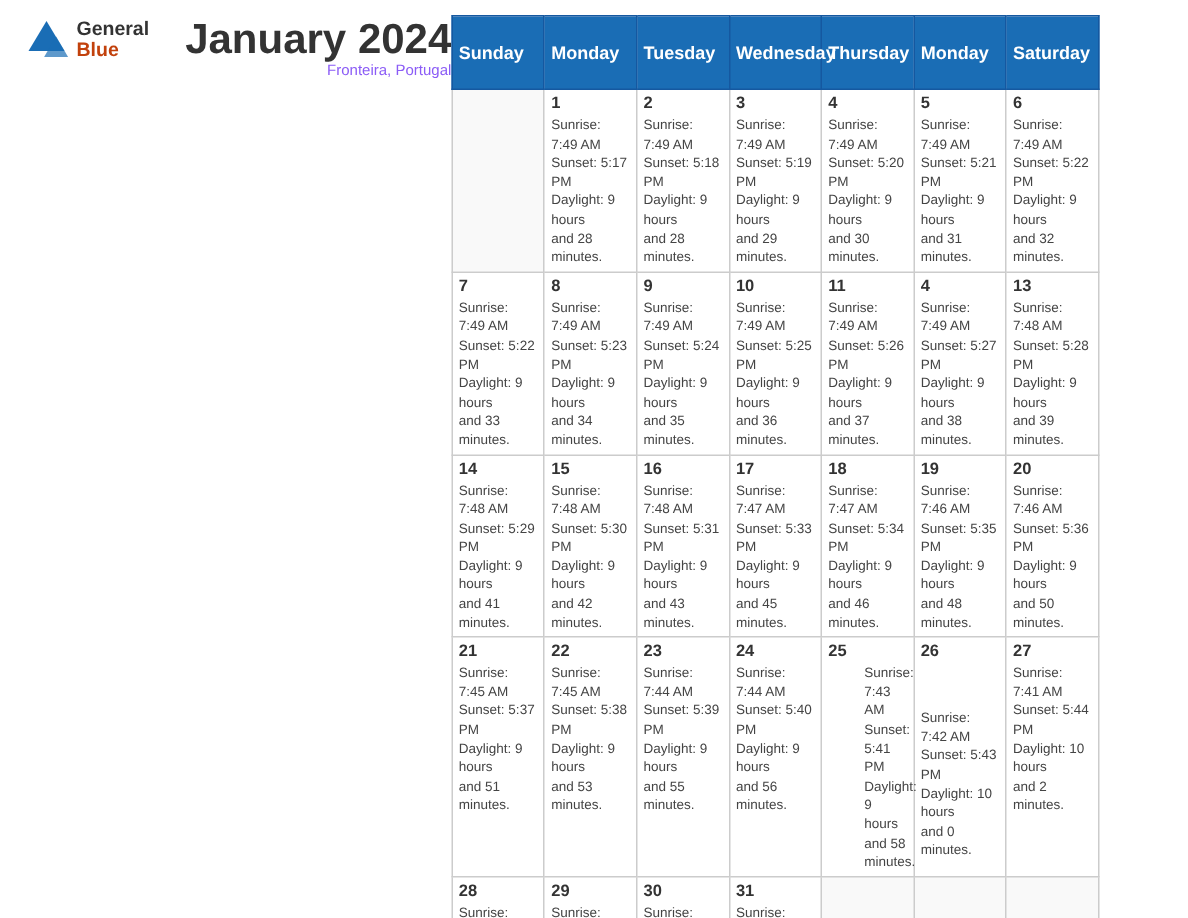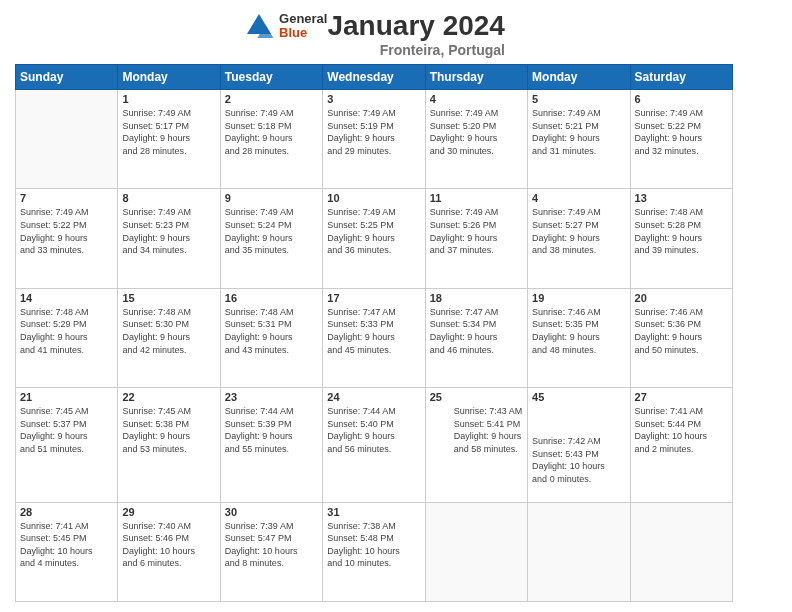--- a/index.html
+++ b/index.html
@@ -8,22 +8,21 @@
       background: #fff;
       width: 792px;
       height: 612px;
       overflow: hidden;
     }
     .page {
       width: 748px;
       height: 612px;
       padding: 10px 15px;
       display: flex;
-      flex-direction: column;
-      align-items: center;
+      flex-direction: row;
     }
     .header {
       display: flex;
       justify-content: space-between;
       align-items: flex-start;
       margin-bottom: 6px;
     }
     .logo {
       display: flex;
       align-items: center;
@@ -38,44 +37,45 @@
       line-height: 1.1;
     }
     .logo-text span:first-child { color: #333; }
     .logo-text span:last-child { color: #c2410c; }
     .logo-icon {
       width: 32px;
       height: 32px;
     }
     .title-block {
       text-align: right;
+      margin-left: 24px;
     }
     .title-block h1 {
       font-size: 28px;
       font-weight: bold;
       color: #333;
     }
     .title-block h2 {
-      font-size: 14px;
-      font-weight: bold;
-      color: #737373;
+      font-size: 10px;
+      font-weight: normal;
+      color: #8b5cf6;
     }
     .calendar {
       flex: 1;
       border: 1px solid #ccc;
       border-collapse: collapse;
       width: 100%;
       table-layout: fixed;
     }
     .calendar thead tr th {
       background: #1a6db5;
       color: #fff;
       font-size: 12px;
       font-weight: bold;
-      padding: 5px 4px;
+      padding: 17px 4px;
       border: 1px solid #1558a0;
       text-align: left;
     }
     .calendar tbody tr td {
       border: 1px solid #ccc;
       vertical-align: top;
       padding: 3px 4px;
       font-size: 9.5px;
       color: #333;
       height: 88px;
@@ -306,21 +306,21 @@
 and 56 minutes.</div>
           </td>
           <td>
             <span class="day-number">25</span>
             <div class="day-info" style="white-space: pre-line; margin-left: 24px;">Sunrise: 7:43 AM
 Sunset: 5:41 PM
 Daylight: 9 hours
 and 58 minutes.</div>
           </td>
           <td>
-            <span class="day-number">45</span>
+            <span class="day-number">26</span>
             <div class="day-info" style="white-space: pre-line; margin-top: 32px;">Sunrise: 7:42 AM
 Sunset: 5:43 PM
 Daylight: 10 hours
 and 0 minutes.</div>
           </td>
           <td>
             <span class="day-number">27</span>
             <div class="day-info" style="white-space: pre-line;">Sunrise: 7:41 AM
 Sunset: 5:44 PM
 Daylight: 10 hours

